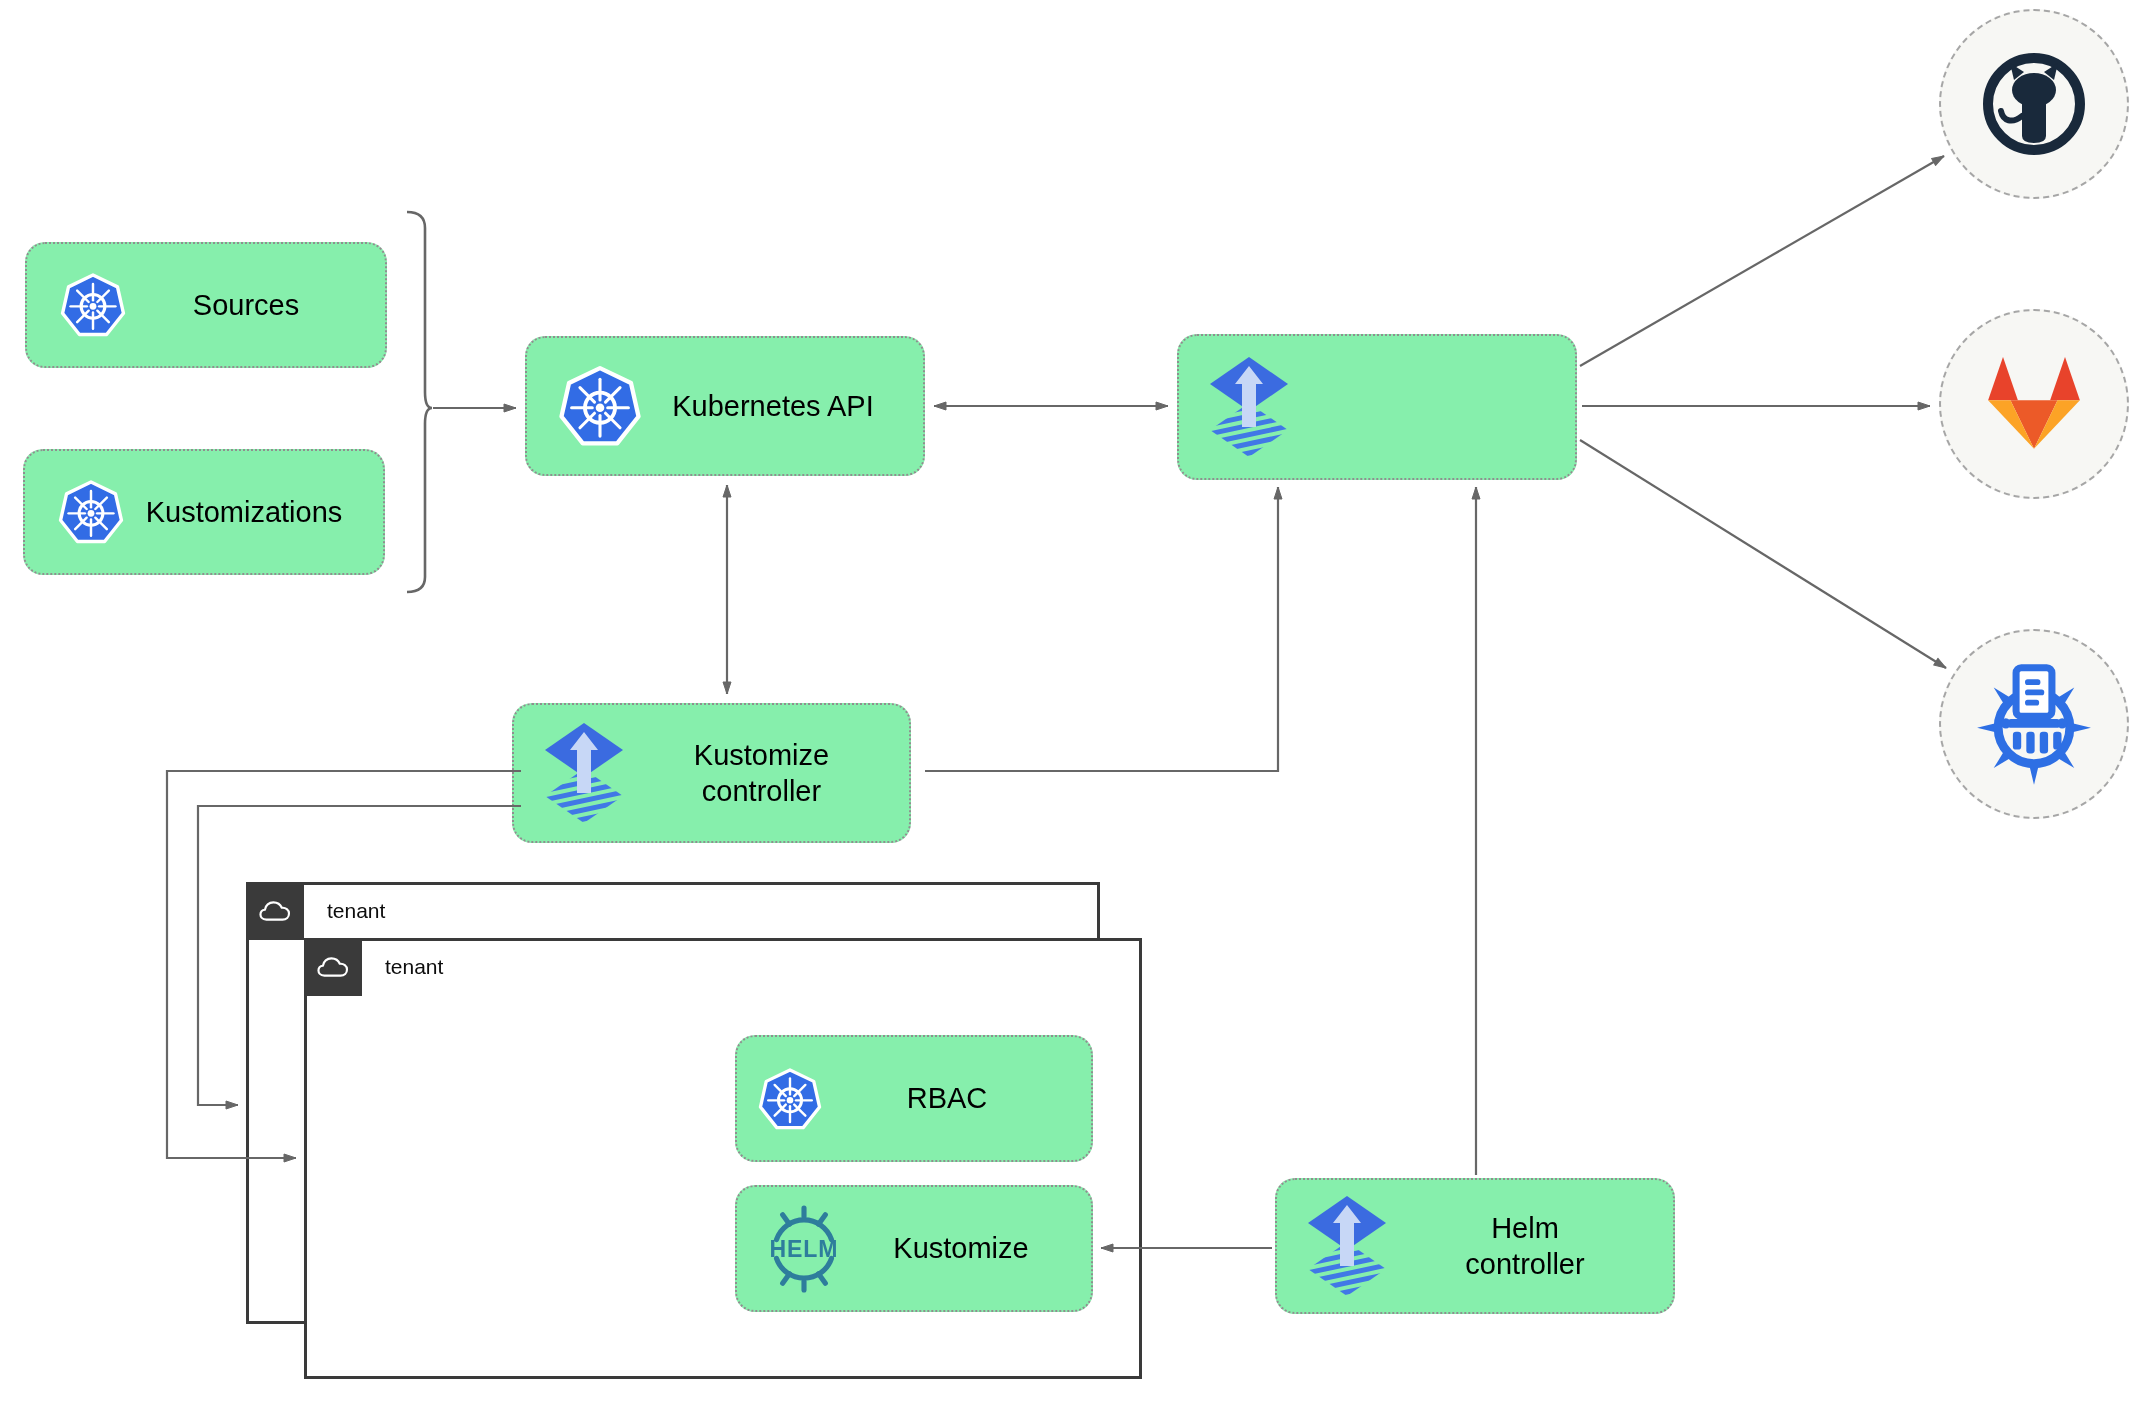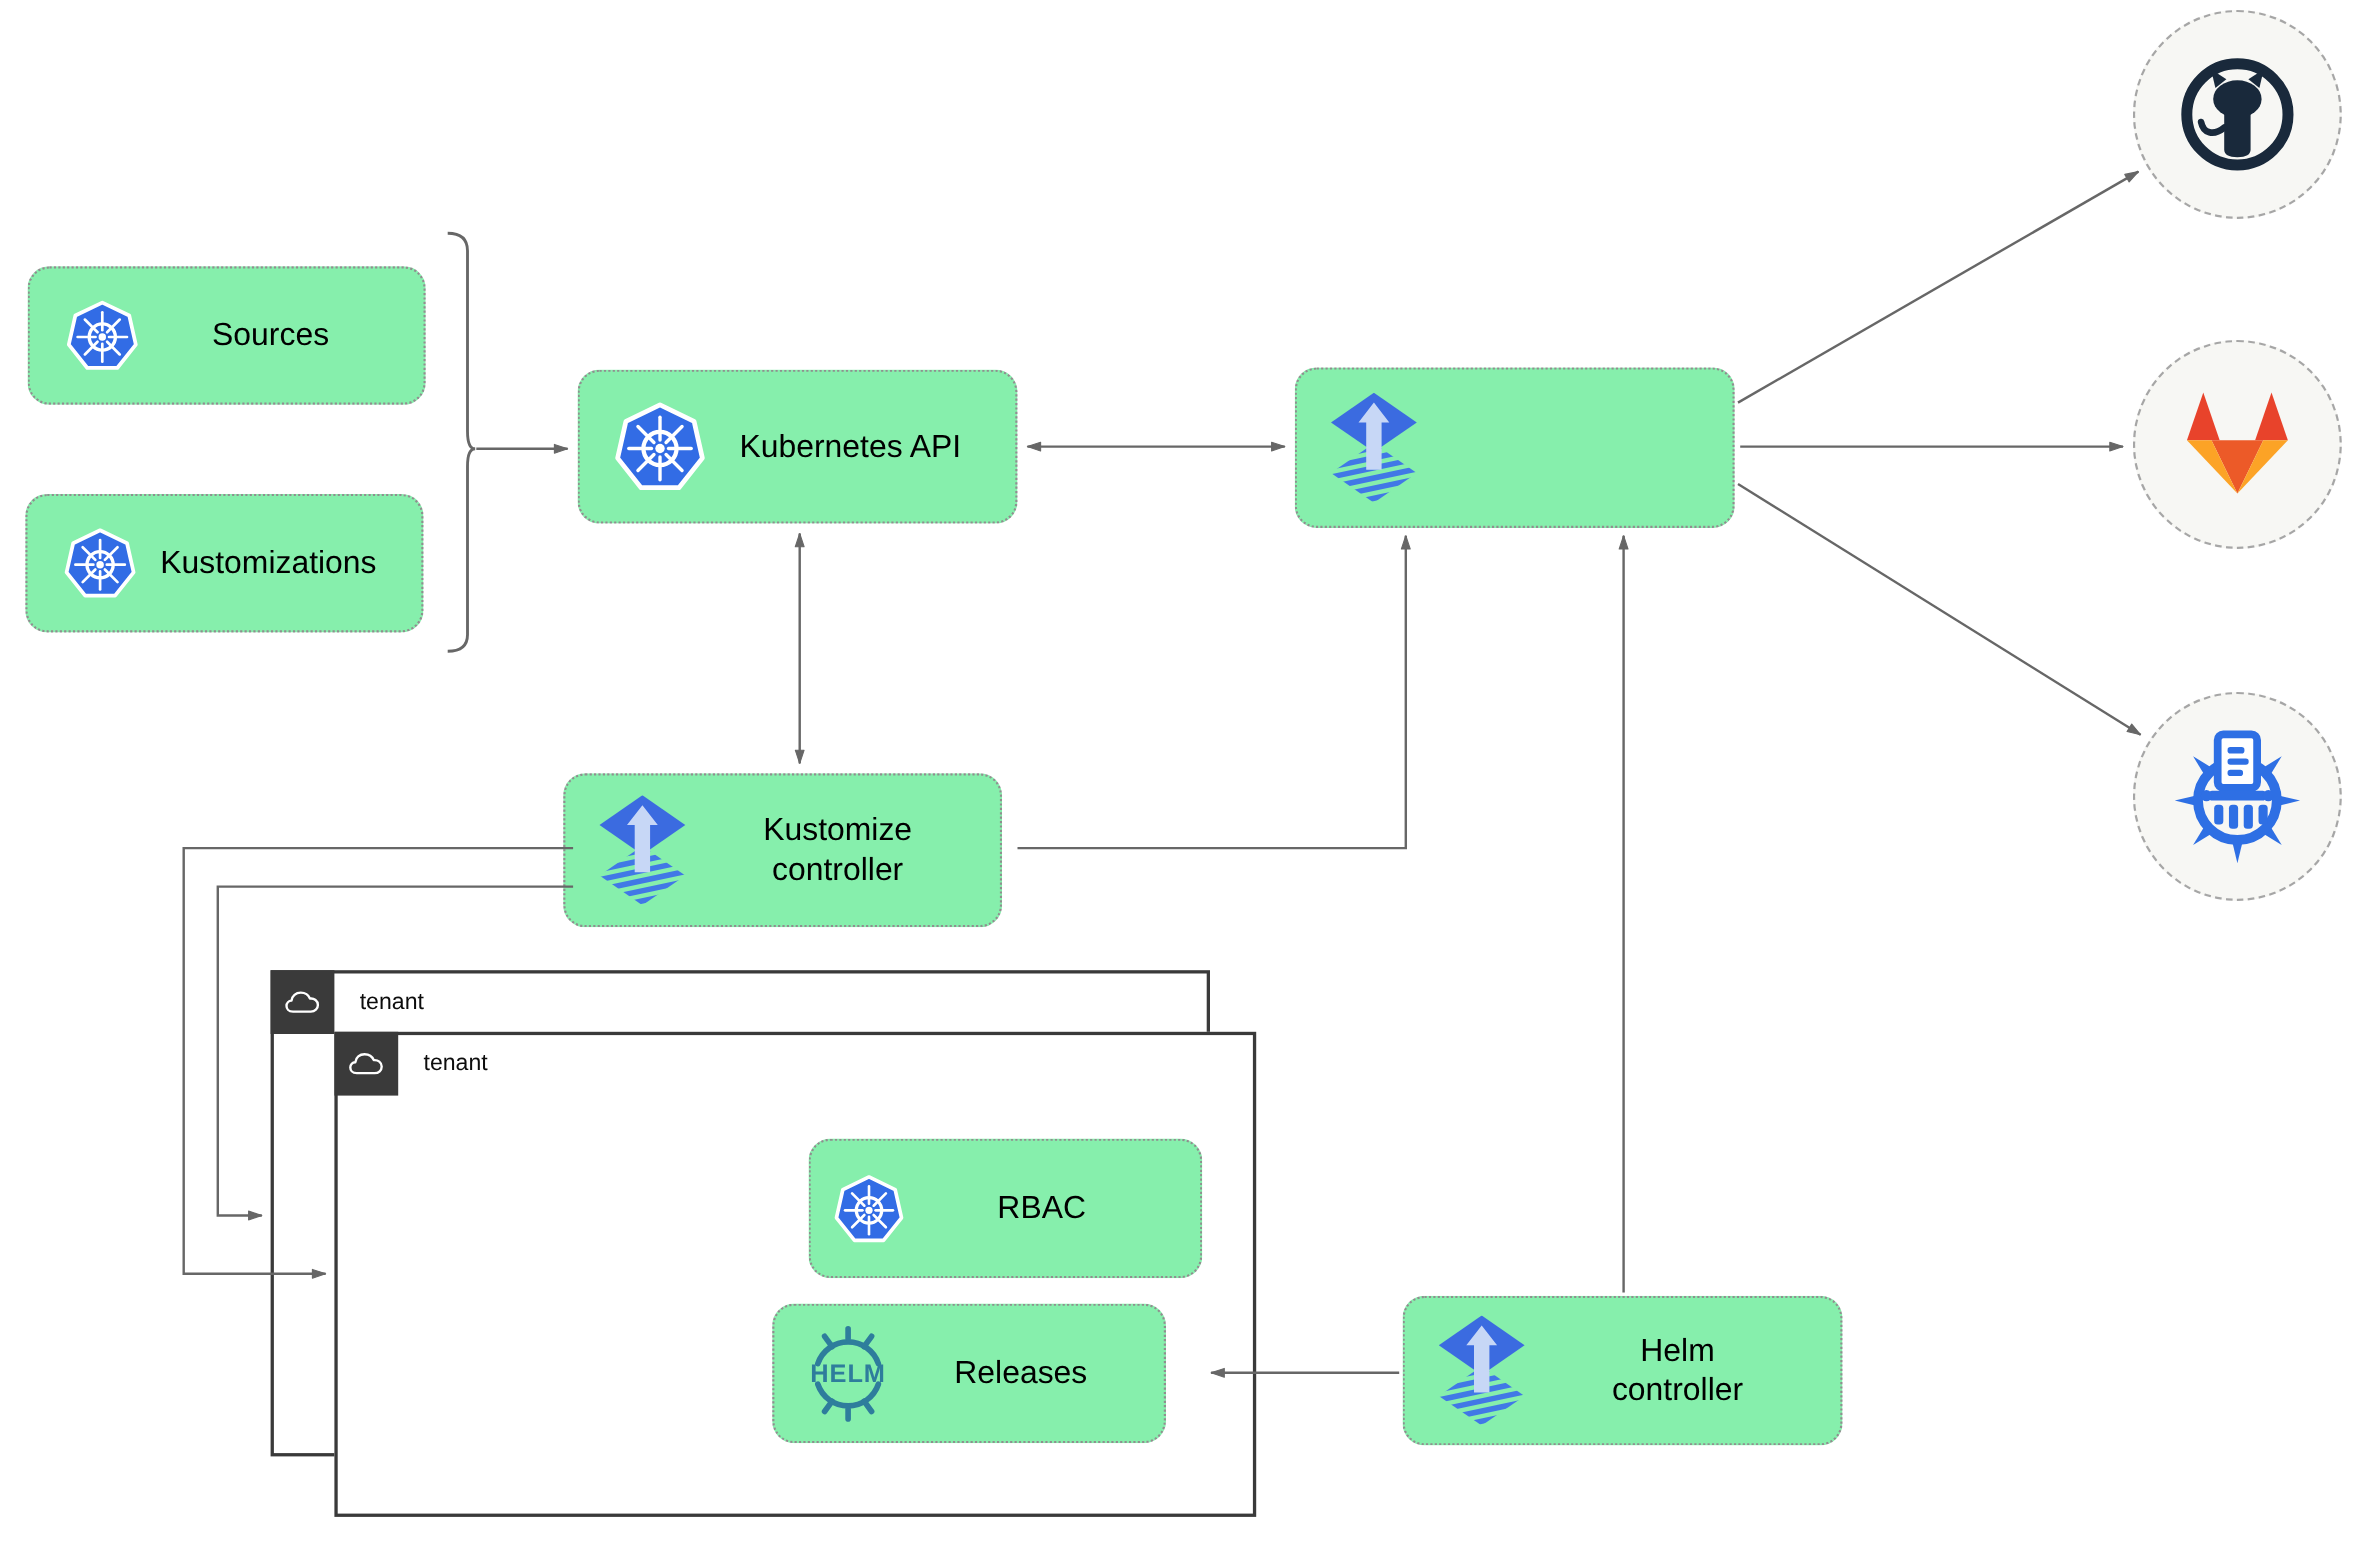--- a/index.html
+++ b/index.html
@@ -134,35 +134,35 @@
     </div>
     <div class="tlabel">tenant</div>
   </div>
 
   <div class="n-box" style="left:735px;top:1035px;width:358px;height:127px;">
     <svg class="ic" width="66" height="66" viewBox="0 0 100 100">
         <use href="#sym-k8s"></use>
       </svg>
     <div class="lbl">RBAC</div>
   </div>
-  <div class="n-box" style="left:702px;top:1185px;width:358px;height:127px;">
+  <div class="n-box" style="left:735px;top:1185px;width:358px;height:127px;">
     <svg class="ic" width="94" height="94" viewBox="0 0 110 110">
       <g stroke="#2E7D9C" stroke-width="6" stroke-linecap="round" fill="none">
         <path d="M 22.8 44 A 34 34 0 0 1 87.2 44"></path>
         <path d="M 22.8 66 A 34 34 0 0 0 87.2 66"></path>
         <line x1="55" y1="7" x2="55" y2="17"></line>
           <line x1="55" y1="93" x2="55" y2="103"></line>
         <line x1="30" y1="15" x2="38" y2="26"></line>
           <line x1="80" y1="15" x2="72" y2="26"></line>
         <line x1="30" y1="95" x2="38" y2="84"></line>
           <line x1="80" y1="95" x2="72" y2="84"></line>
       </g>
       <text x="55" y="64" text-anchor="middle" font-size="27" font-weight="bold" font-family="Liberation Sans, sans-serif" letter-spacing="1" fill="#2E7D9C">HELM</text>
     </svg>
-    <div class="lbl">Releases</div>
+    <div class="lbl">Kustomize</div>
   </div>
 
   <div class="n-box" style="left:25px;top:242px;width:362px;height:126px;">
     <svg class="ic" width="68" height="68" viewBox="0 0 100 100" style="margin-left:12px">
         <use href="#sym-k8s"></use>
       </svg>
     <div class="lbl">Sources</div>
   </div>
 
   <div class="n-box" style="left:23px;top:449px;width:362px;height:126px;">

